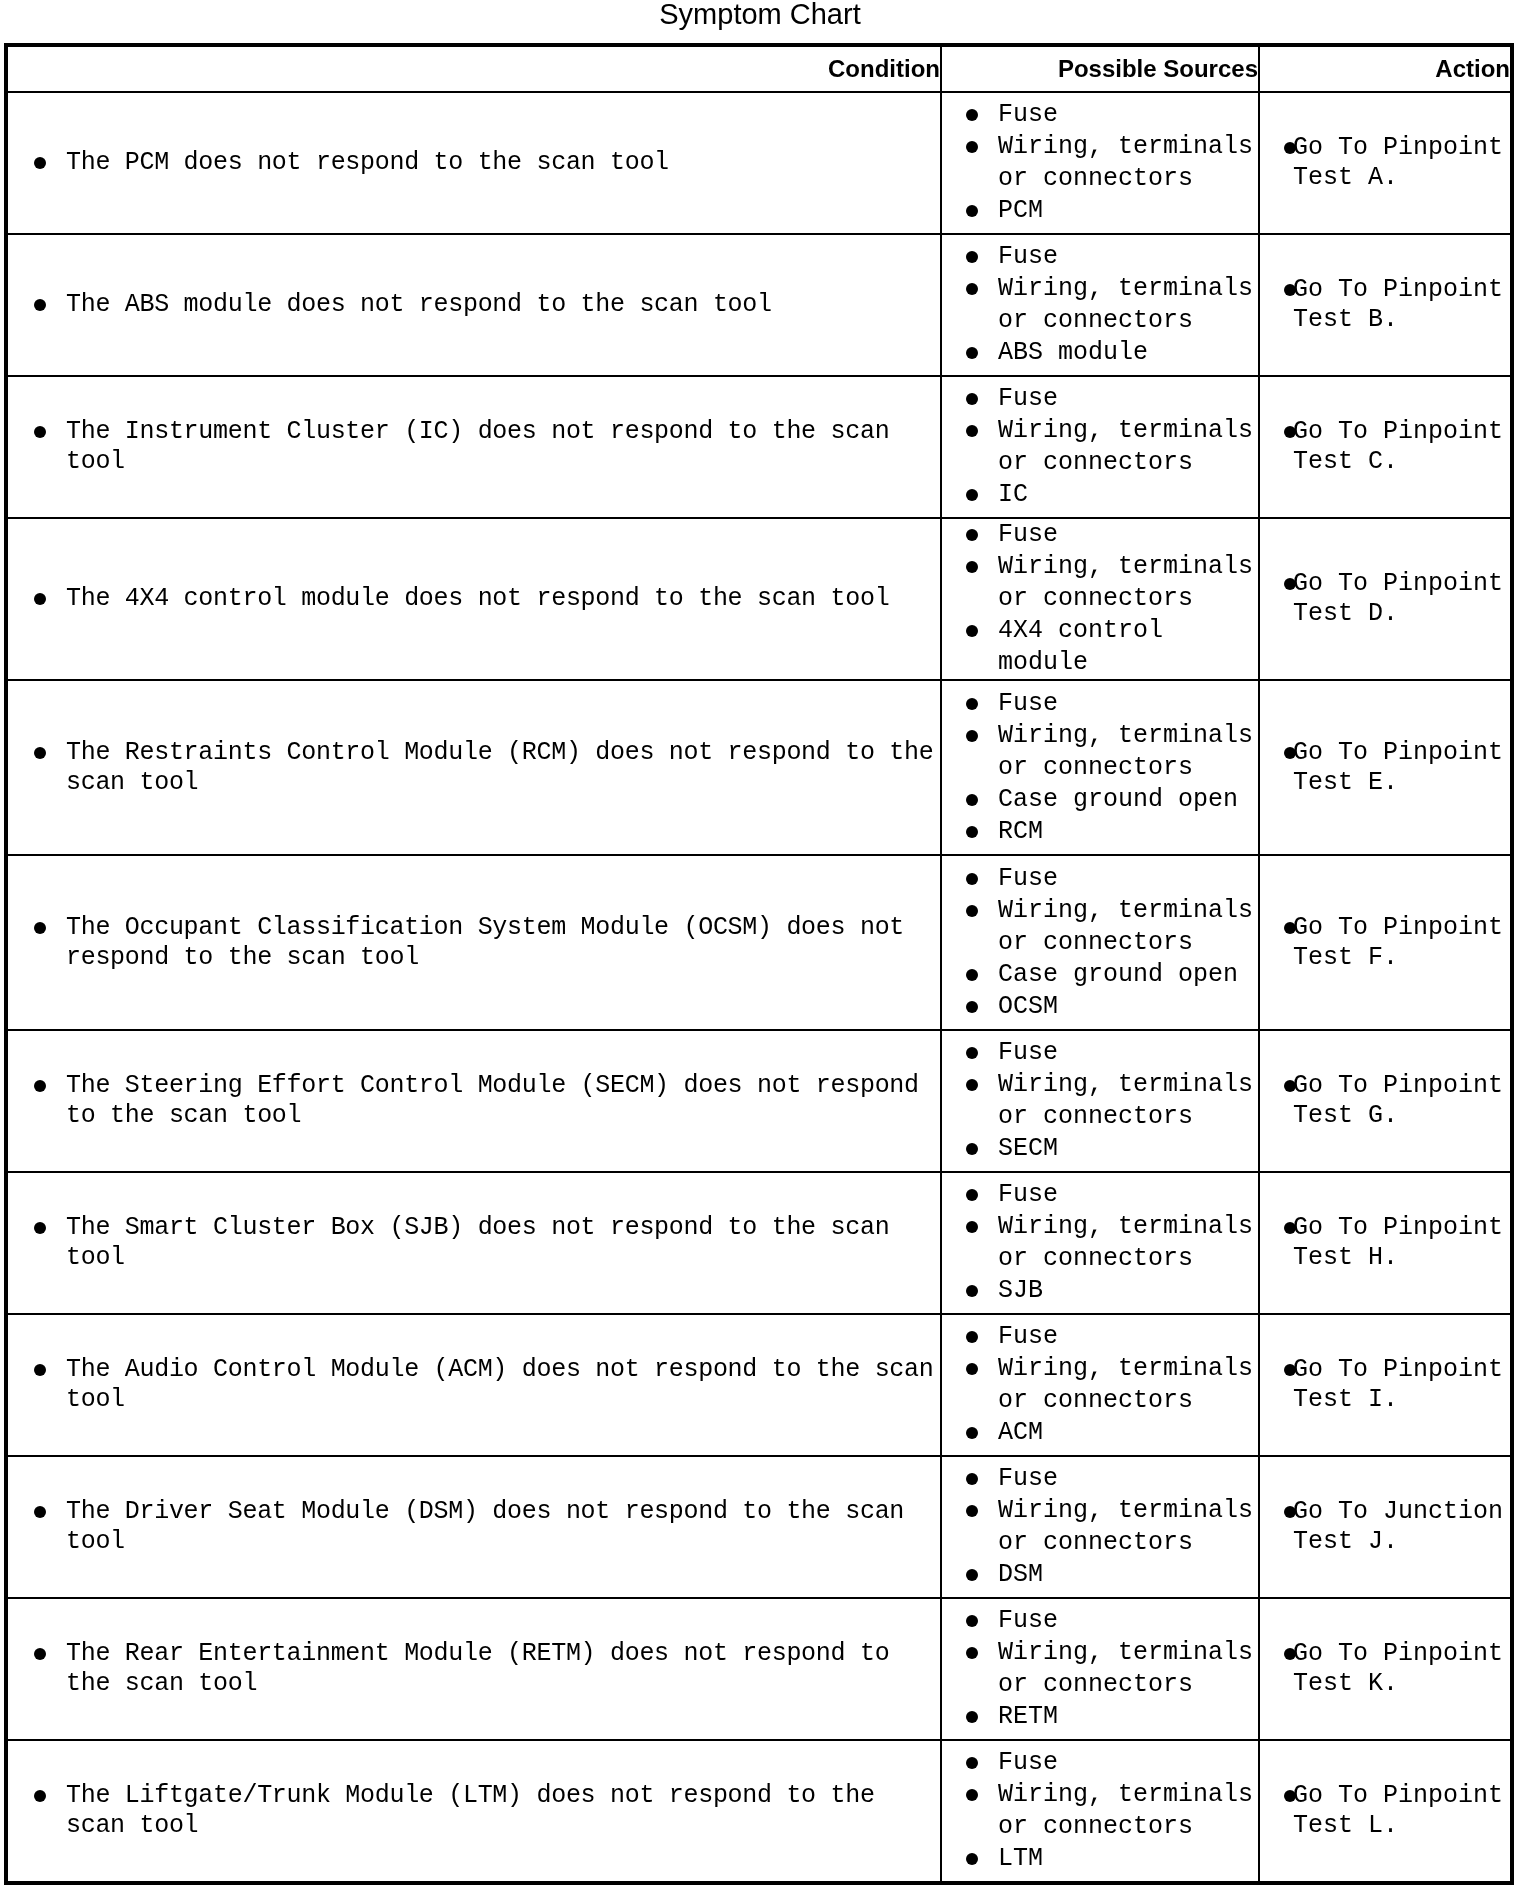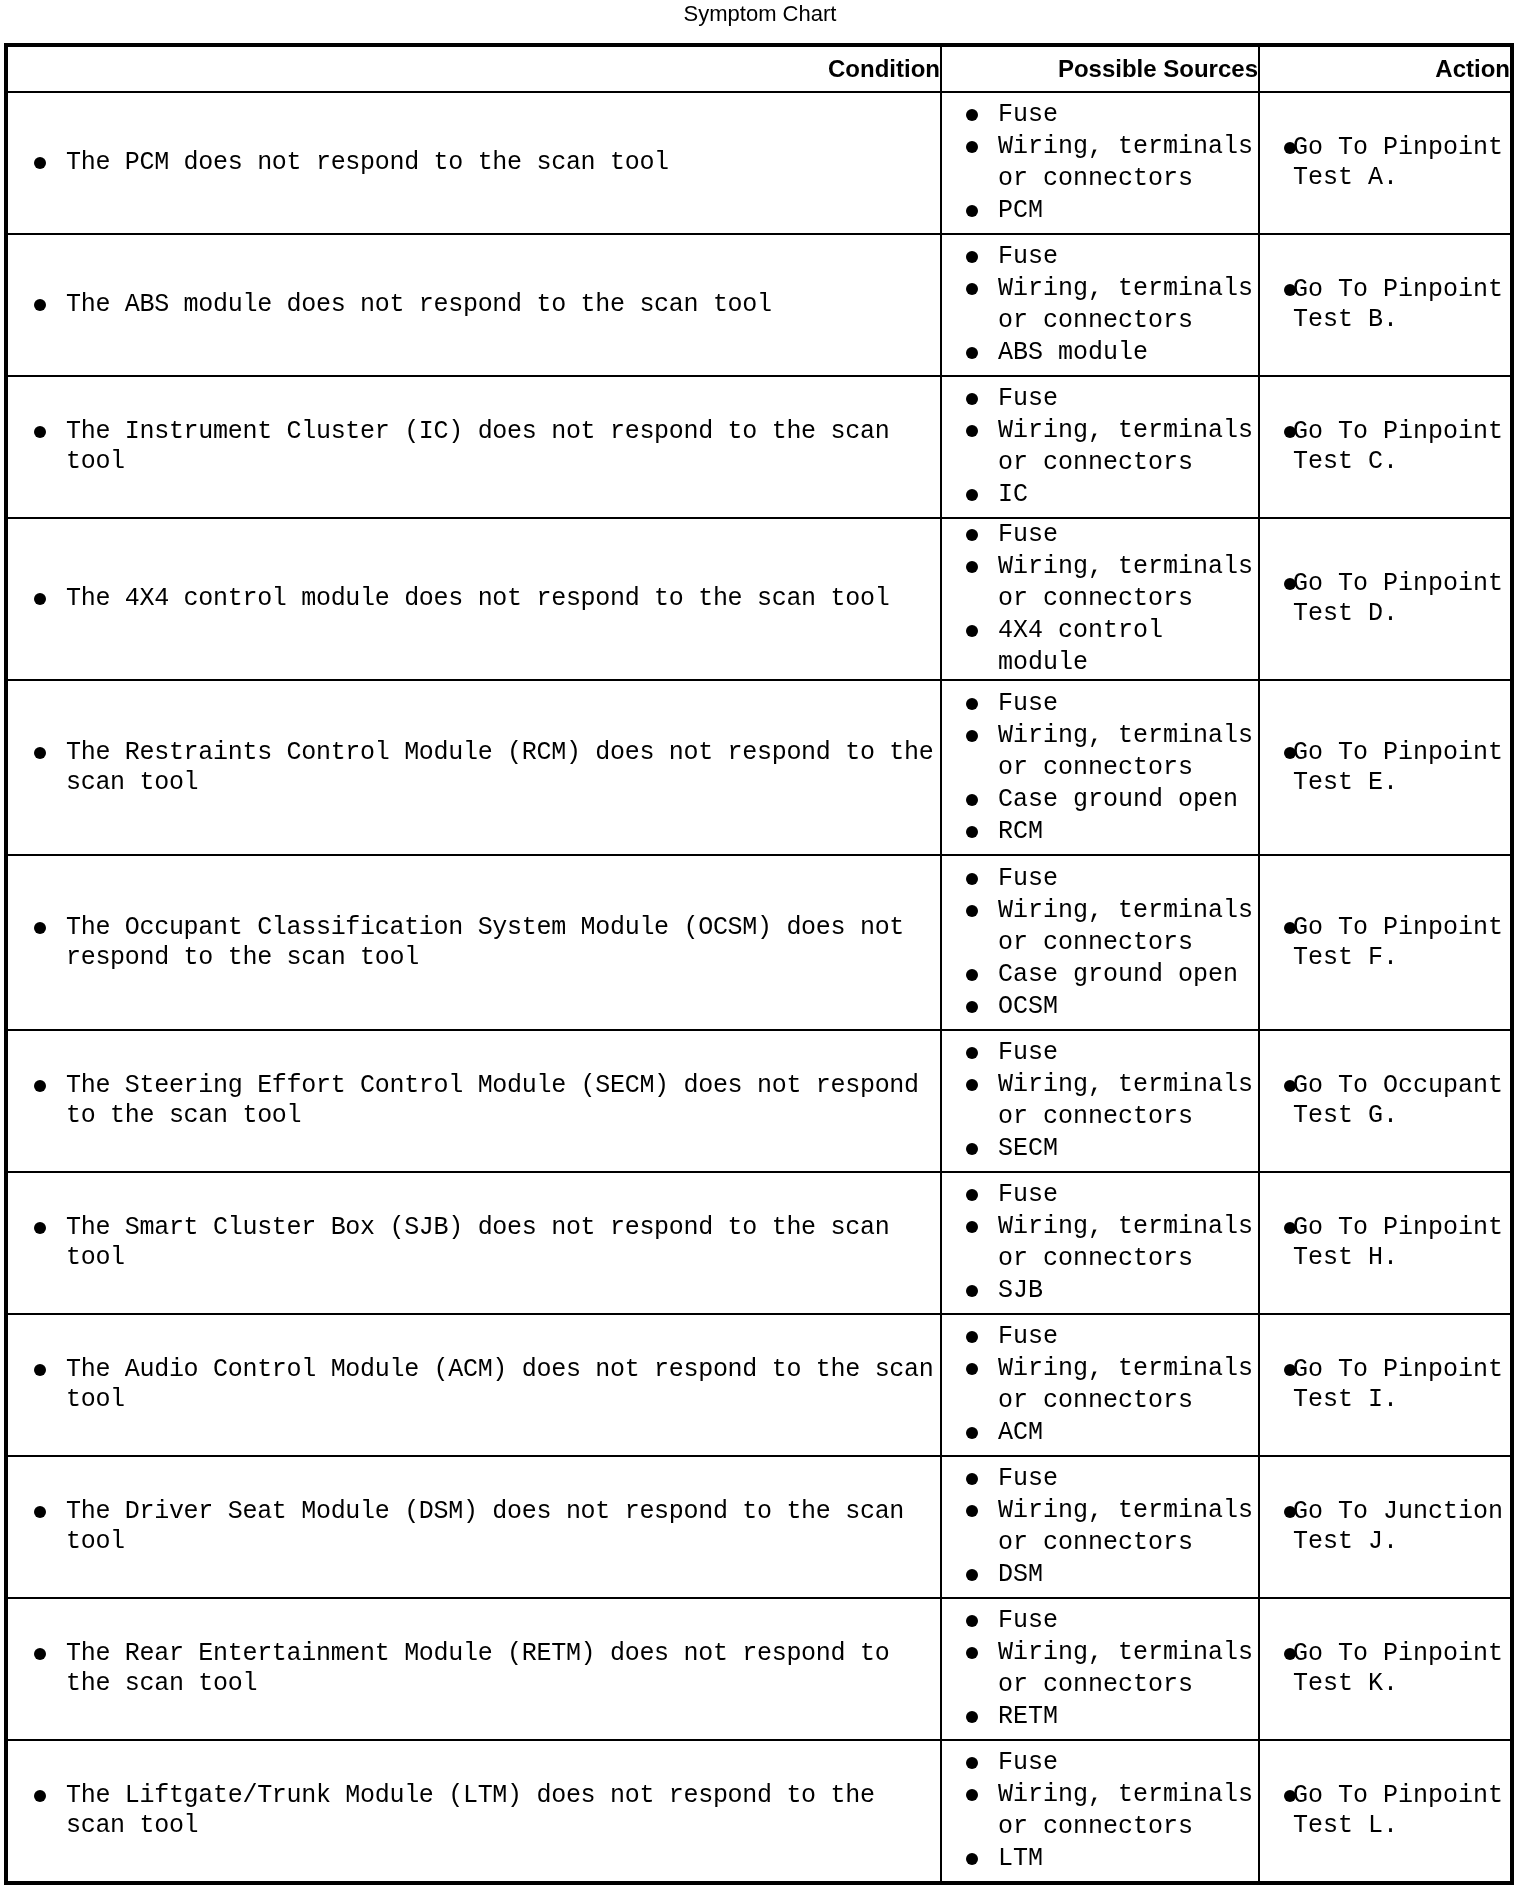--- a/index.html
+++ b/index.html
@@ -1,19 +1,19 @@
 <!DOCTYPE html>
 <html><head>
 <meta charset="utf-8">
 <style>
   html, body { margin: 0; padding: 0; background: #ffffff; }
   body { width: 1520px; height: 1886px; position: relative; overflow: hidden;
          font-family: "Liberation Sans", sans-serif; color: #000; }
   .title { position: absolute; top: 0; left: 0; width: 1520px; text-align: center;
-           font-size: 22px; line-height: 28px; }
+           font-size: 29px; line-height: 28px; }
   table.chart { position: absolute; left: 4px; top: 43px; width: 1506px;
                 border-collapse: collapse; border: 4px solid #000; table-layout: fixed; }
   table.chart th, table.chart td { border: 2px solid #000; padding: 0; vertical-align: middle; }
   table.chart th { height: 44px; font-weight: bold; font-size: 24px; text-align: right; }
   col.c1 { width: 935px; }
   col.c2 { width: 318px; }
   col.c3 { width: 253px; }
   ul { list-style: none; margin: 0; padding: 0; font-family: Liberation Mono, monospace; }
   li { position: relative; padding-left: 58px; font-size: 25px; line-height: 30px; }
   li::before { content: ""; position: absolute; width: 12px; height: 12px; border-radius: 50%;
@@ -169,21 +169,21 @@
         </td>
         <td class="src">
           <ul>
             <li>Fuse</li>
             <li>Wiring, terminals or connectors</li>
             <li>SECM</li>
           </ul>
         </td>
         <td class="act">
           <ul>
-            <li>Go To Occupant Test G.</li>
+            <li>Go To Pinpoint Test G.</li>
           </ul>
         </td>
       </tr>
       <tr class="r3">
         <td class="cond">
           <ul>
             <li>The Smart Cluster Box (SJB) does not respond to the scan tool</li>
           </ul>
         </td>
         <td class="src">

